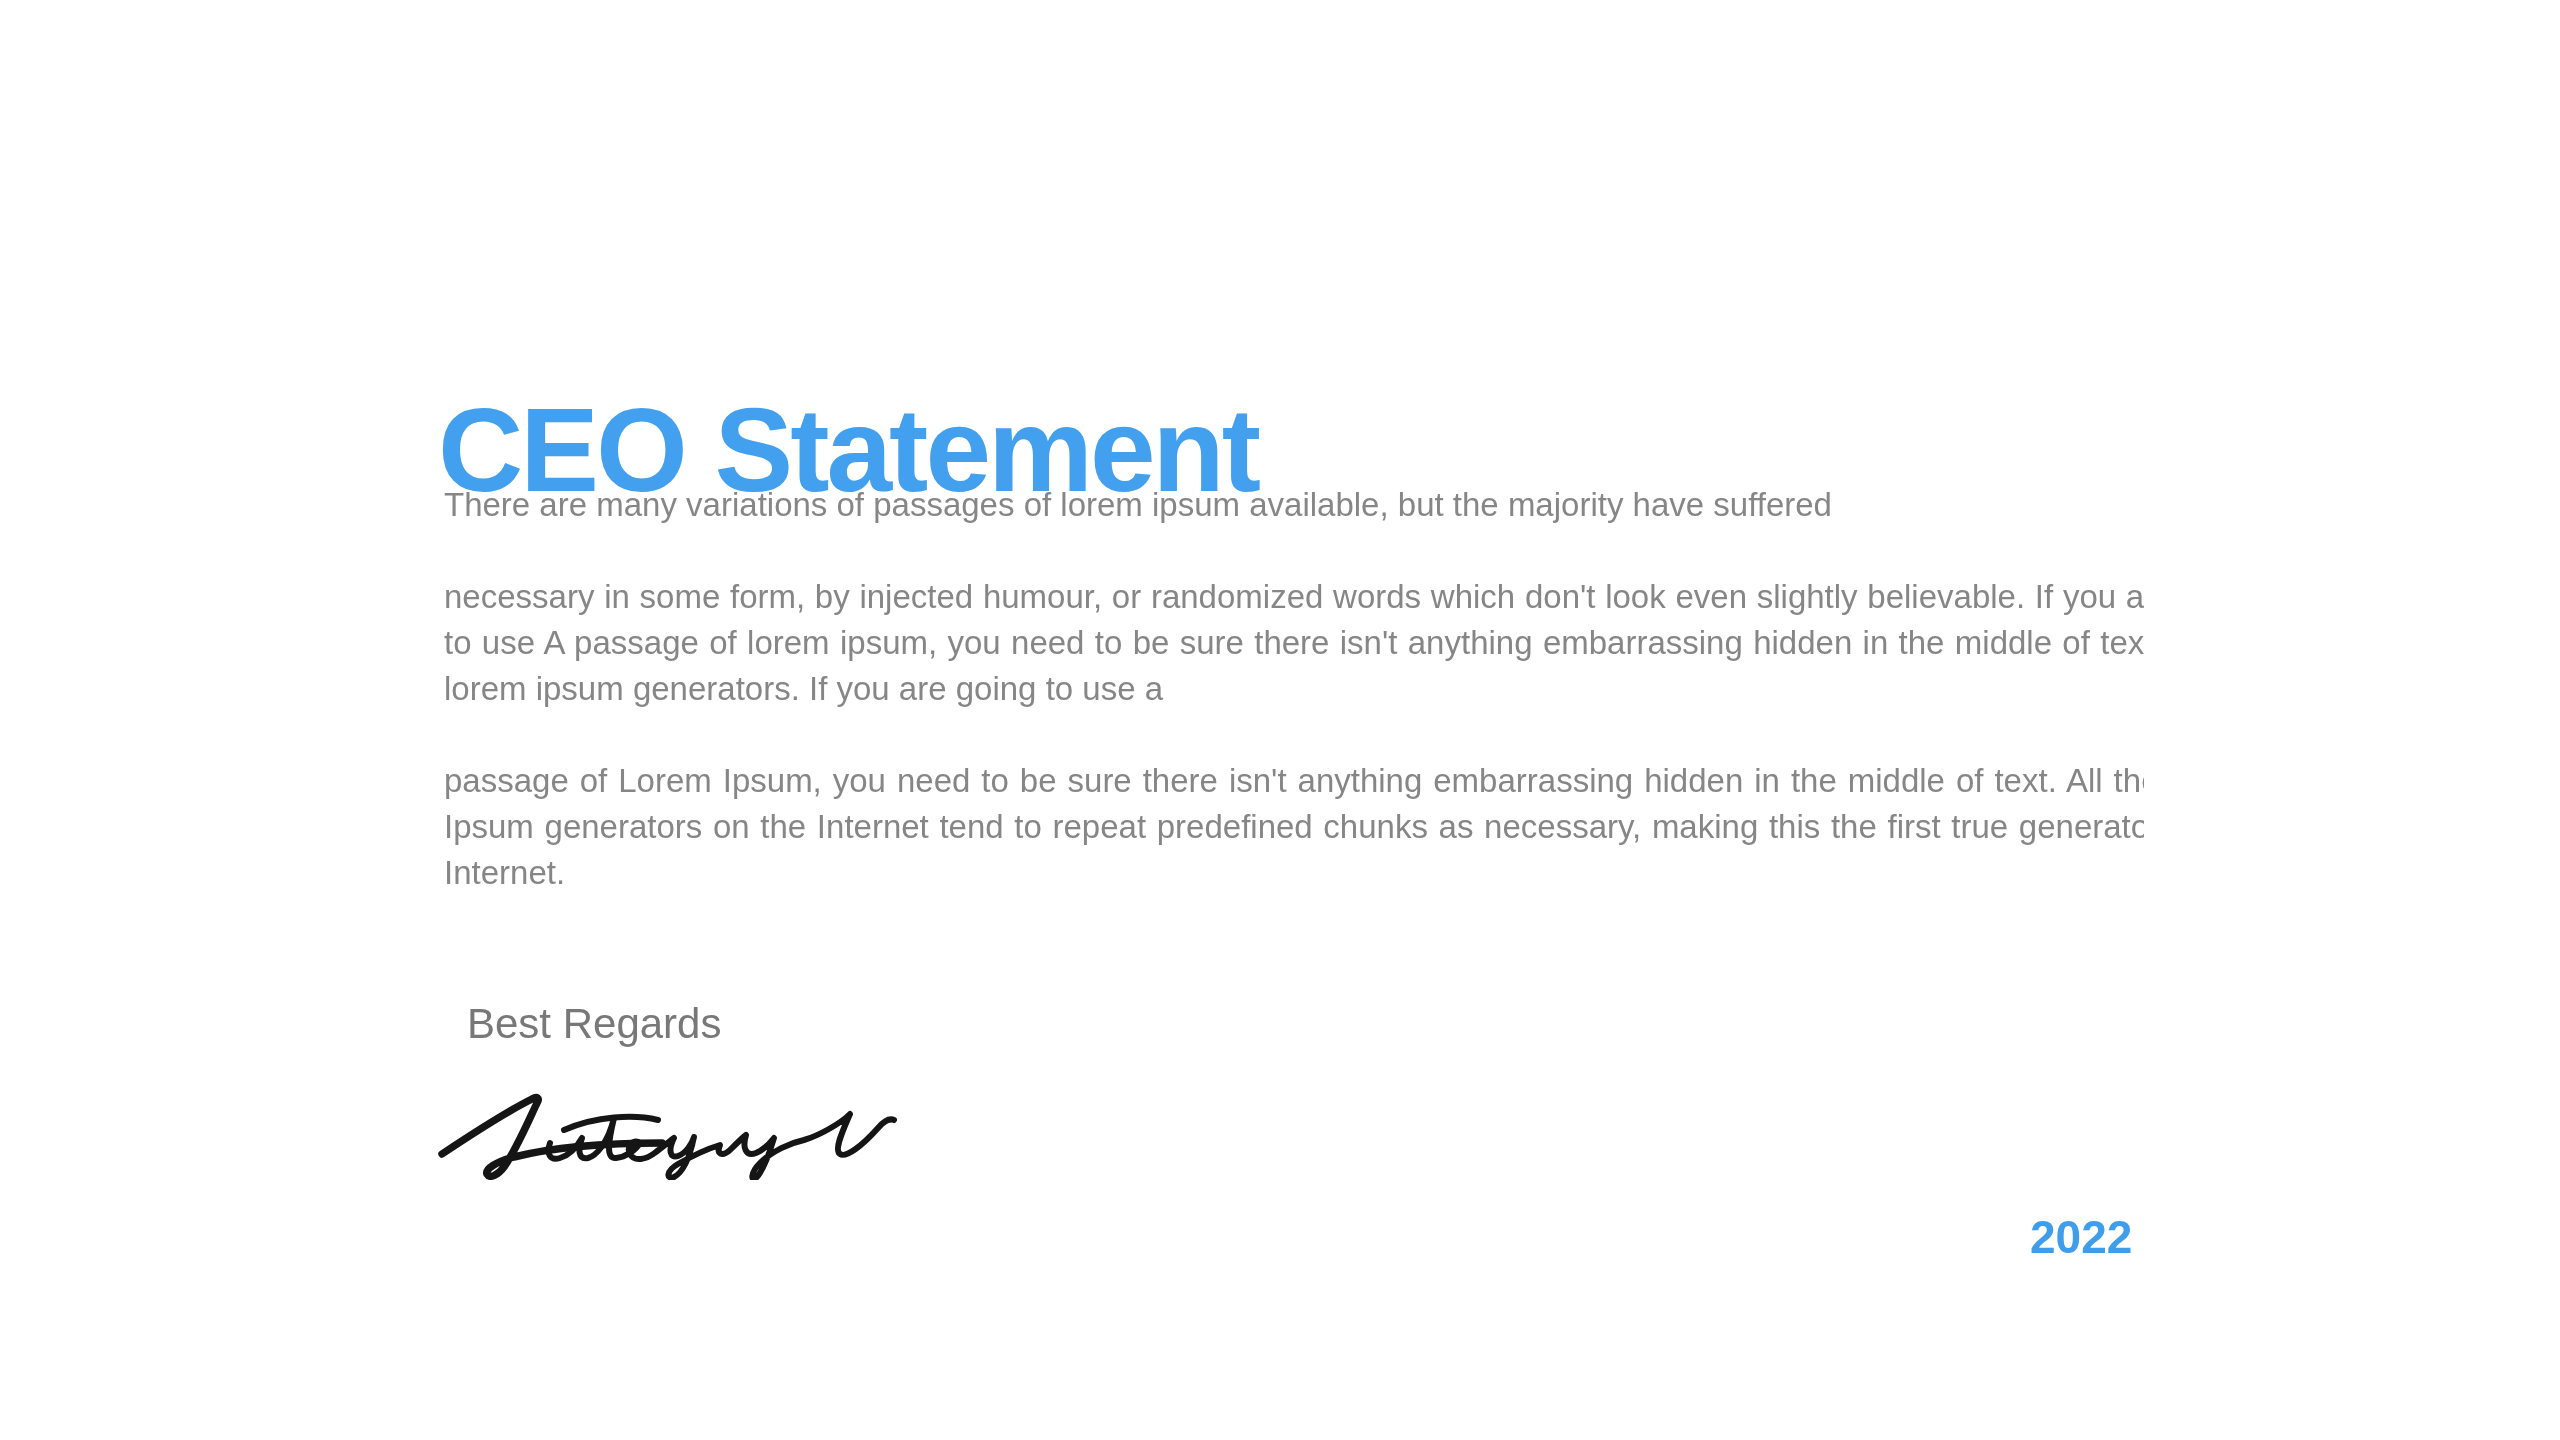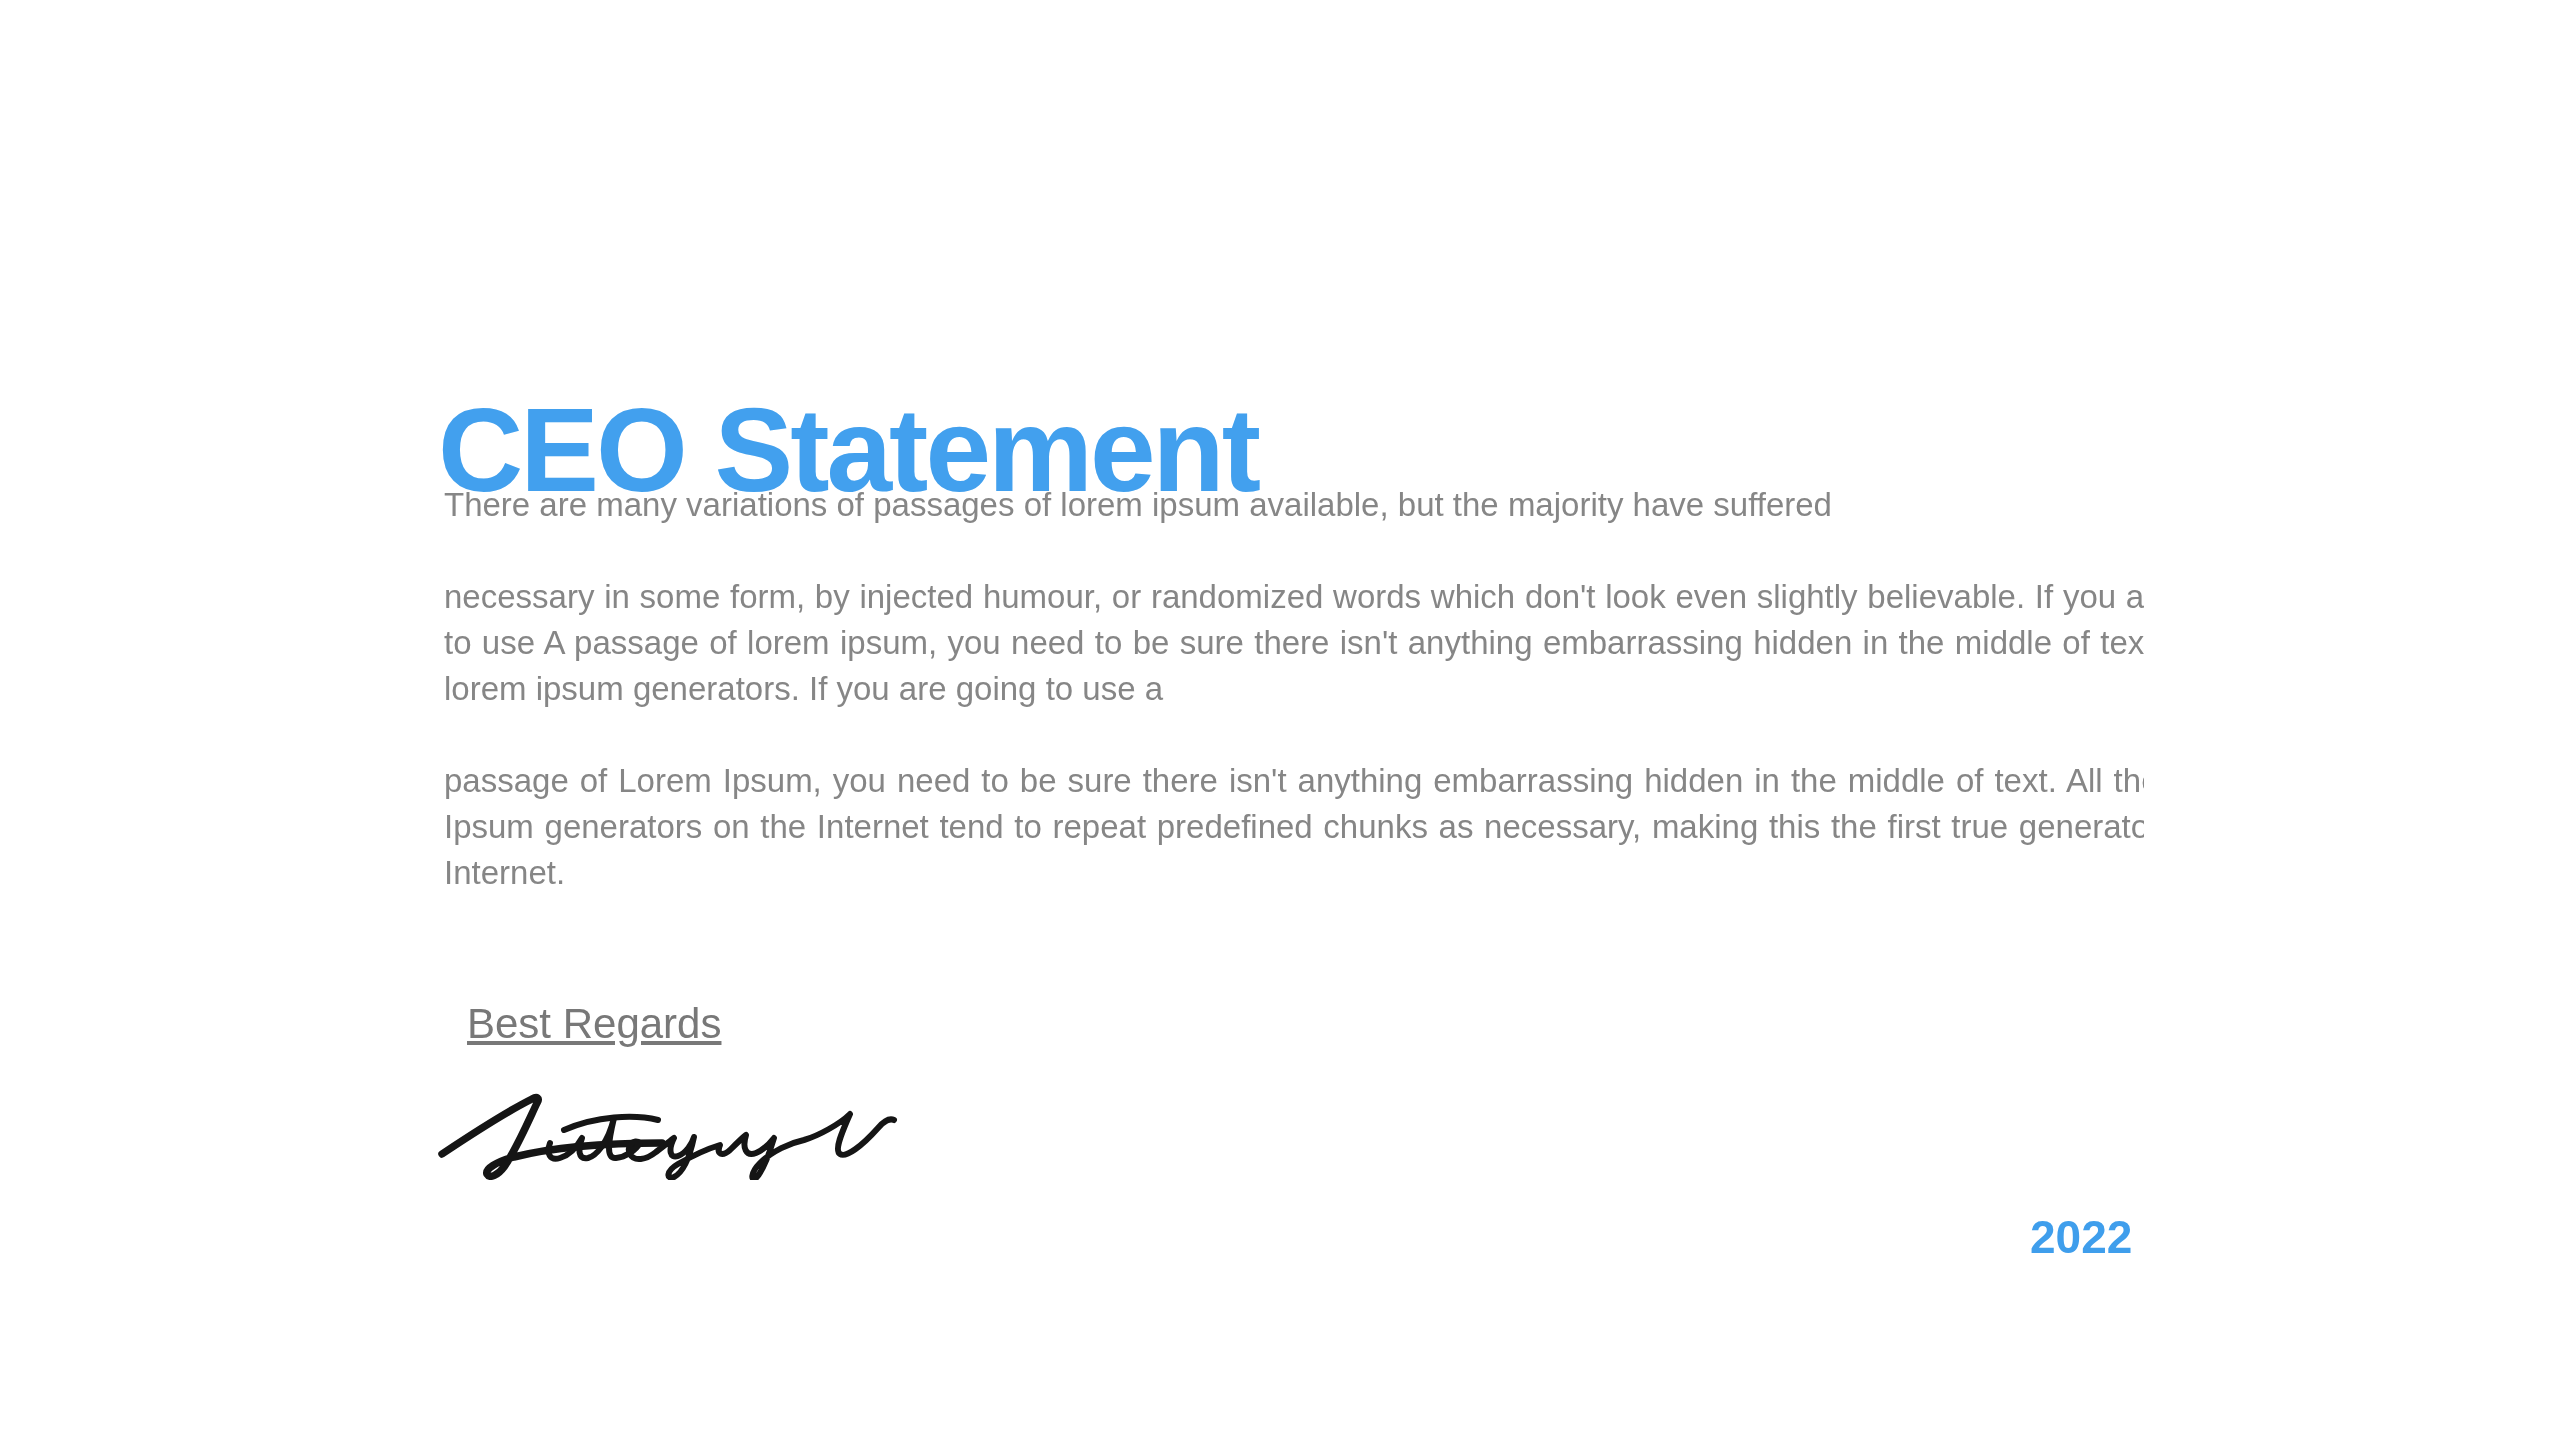--- a/index.html
+++ b/index.html
@@ -33,21 +33,20 @@
     text-align: justify;
   }
   .body-copy p { margin: 0 0 46px 0; }
   .closing {
     position: absolute;
     left: 467px;
     top: 1001px;
     font-size: 42px;
     line-height: 1.1;
     color: #787878;
-    text-decoration: underline;
   }
   .signature {
     position: absolute;
     left: 438px;
     top: 1088px;
     width: 470px;
     height: 92px;
   }
   .signature svg { display: block; width: 100%; height: 100%; }
   .sr-only {

